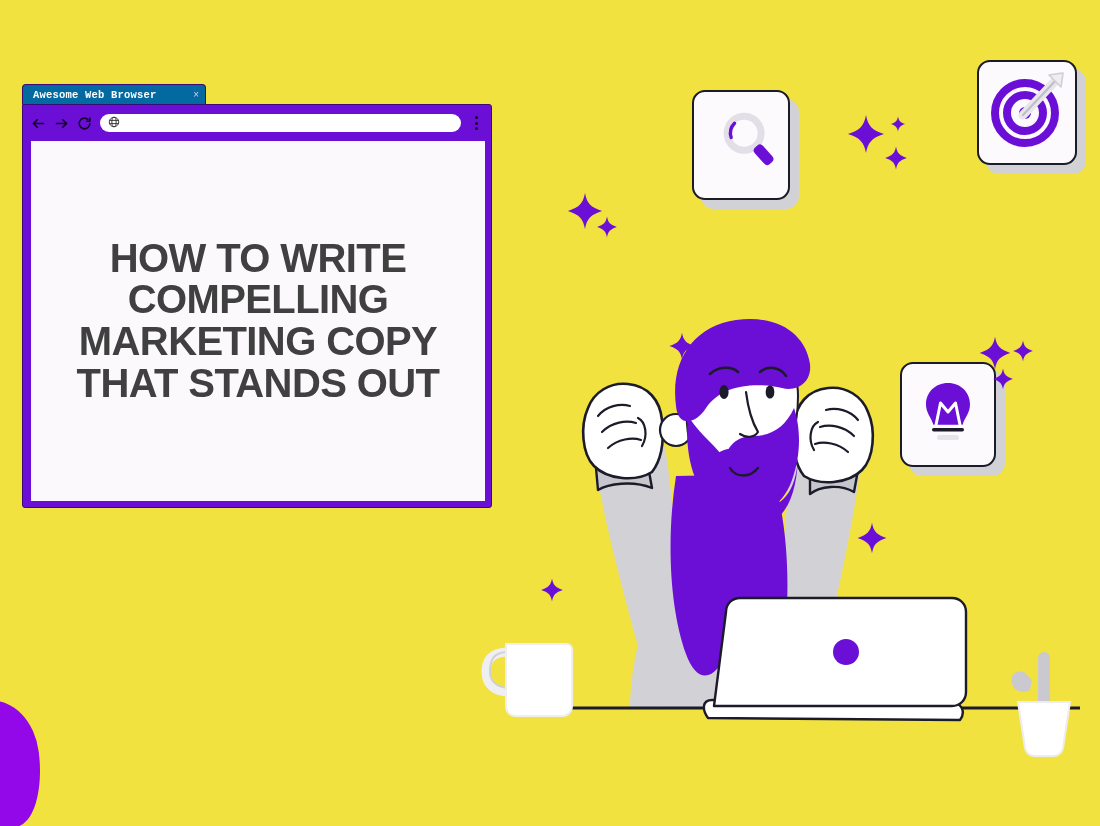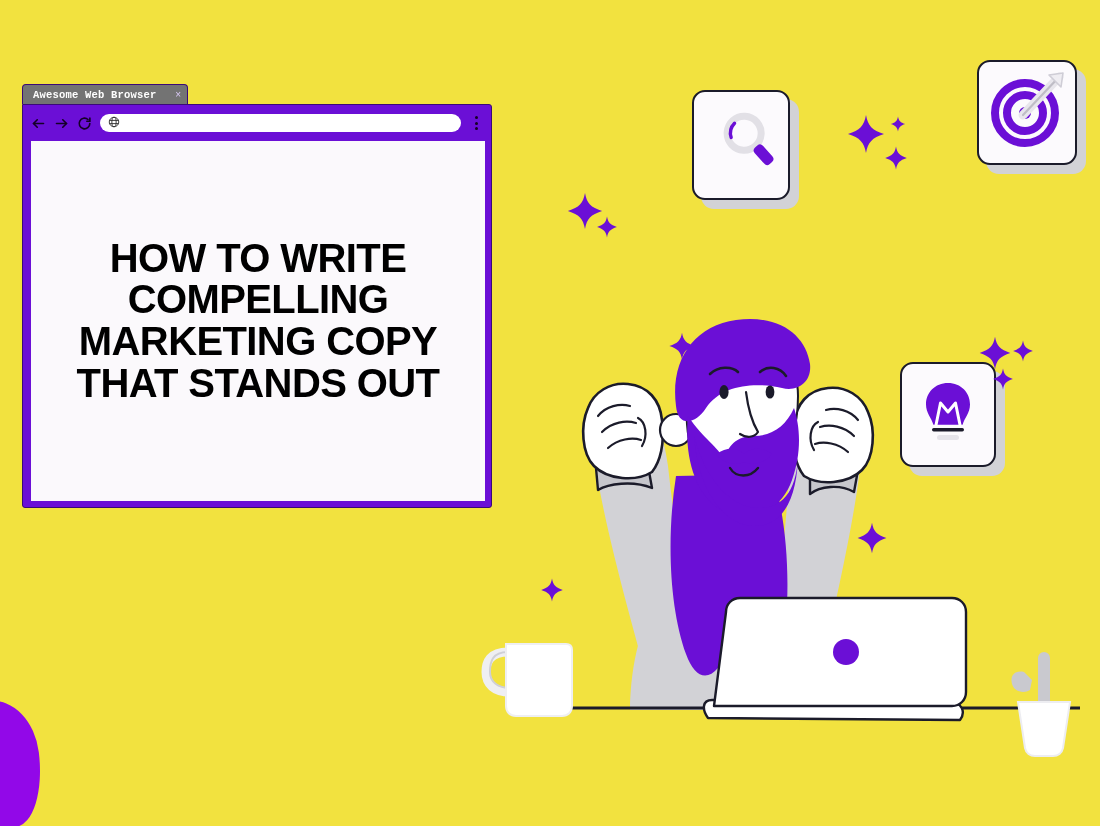--- a/index.html
+++ b/index.html
@@ -17,22 +17,22 @@
     position:absolute; left:-34px; top:700px; width:74px; height:128px;
     background:#9208E8;
     border-radius:0 60% 45% 0 / 0 46% 58% 0;
     transform:rotate(-7deg);
   }
 
   
   .browser { position:absolute; left:22px; top:84px; width:470px; height:424px; }
   .tab-strip { position:relative; height:20px; }
   .tab {
-    position:absolute; left:0; top:0; height:20px; width:166px;
-    background:#737373; border-radius:4px 4px 0 0;
+    position:absolute; left:0; top:0; height:20px; width:184px;
+    background:#0369a1; border-radius:4px 4px 0 0;
     display:flex; align-items:center; padding:0 6px 0 10px; gap:1px;
     border:1.5px solid #3A0A78; border-bottom:none;
   }
   .tab-title {
     color:#ffffff; font-family:"Liberation Mono","DejaVu Sans Mono",monospace;
     font-size:10.5px; font-weight:700; letter-spacing:0.2px; white-space:nowrap;
   }
   .tab-close { color:#D9C9F5; font-size:10px; line-height:1; margin-left:auto; cursor:pointer; }
 
   .chrome {
@@ -50,21 +50,21 @@
   .url-text { font-size:9px; color:#4a4a4a; white-space:nowrap; overflow:hidden; }
   .kebab { width:14px; height:18px; display:flex; flex-direction:column; align-items:center; justify-content:center; gap:2.5px; flex:0 0 auto; cursor:pointer; }
   .kebab i { width:3px; height:3px; border-radius:50%; background:#150024; display:block; }
 
   .viewport {
     position:absolute; left:8px; top:36px; width:454px; height:360px;
     background:#FBF9FC;
     display:flex; align-items:center; justify-content:center;
   }
   .headline {
-    color:#000000; font-weight:700; font-size:40px; line-height:1.04;
+    color:#404040; font-weight:700; font-size:40px; line-height:1.04;
     text-align:center; letter-spacing:-0.6px; padding:0 6px;
     font-family:"Liberation Sans", sans-serif; text-transform:uppercase;
   }
 
   
   .card { position:absolute; }
   .card .shadow {
     position:absolute; left:9px; top:9px; width:100%; height:100%;
     background:#D2D2D6; border-radius:13px;
   }

